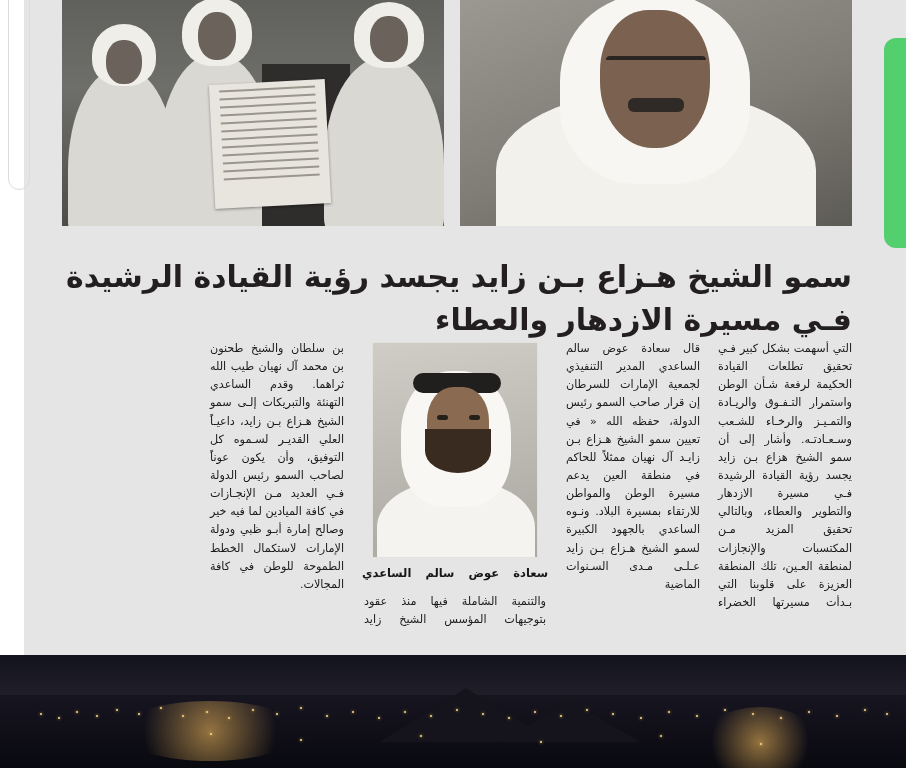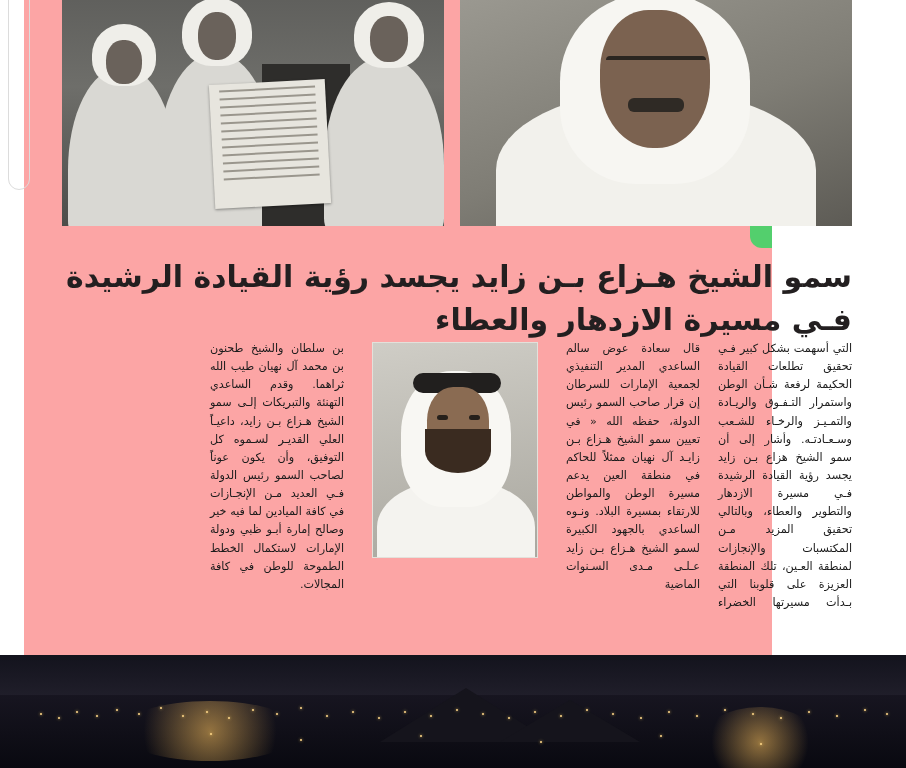--- a/index.html
+++ b/index.html
@@ -12,22 +12,22 @@
     height: 768px;
     position: relative;
     overflow: hidden;
     font-family: "DejaVu Sans", "Liberation Sans", sans-serif;
   }
 
   
   .page {
     position: absolute;
     left: 0; top: 0;
-    width: 772px; height: 768px;
-    background: #fca5a5;
+    width: 906px; height: 768px;
+    background: #e5e5e5;
   }
 
   
   .left-gutter {
     position: absolute;
     left: 0; top: 0;
     width: 24px; height: 660px;
     background: #ffffff;
   }
   .left-gutter:after {
@@ -344,20 +344,22 @@
       <div class="portrait">
         <div class="pt-bg"></div>
         <div class="pt-shoulders"></div>
         <div class="pt-ghutra"></div>
         <div class="pt-agal"></div>
         <div class="pt-face"></div>
         <div class="pt-eye" style="left:64px; top:72px;"></div>
         <div class="pt-eye" style="left:96px; top:72px;"></div>
         <div class="pt-beard"></div>
       </div>
+      <div class="caption">سعادة عوض سالم الساعدي</div>
+      <div class="undertext">والتنمية الشاملة فيها منذ عقود بتوجيهات المؤسس الشيخ زايد</div>
     </div>
 
     <div class="col">
       <p>بن سلطان والشيخ طحنون بن محمد آل نهيان طيب الله ثراهما. وقدم الساعدي التهنئة والتبريكات إلـى سمو الشيخ هـزاع بـن زايد، داعيـاً العلي القديـر لسـموه كل التوفيق، وأن يكون عوناً لصاحب السمو رئيس الدولة فـي العديد مـن الإنجـازات في كافة الميادين لما فيه خير وصالح إمارة أبـو ظبي ودولة الإمارات لاستكمال الخطط الطموحة للوطن في كافة المجالات.</p>
     </div>
 
   </div>
 
   <div class="night">
     <div class="night-sky"></div>

